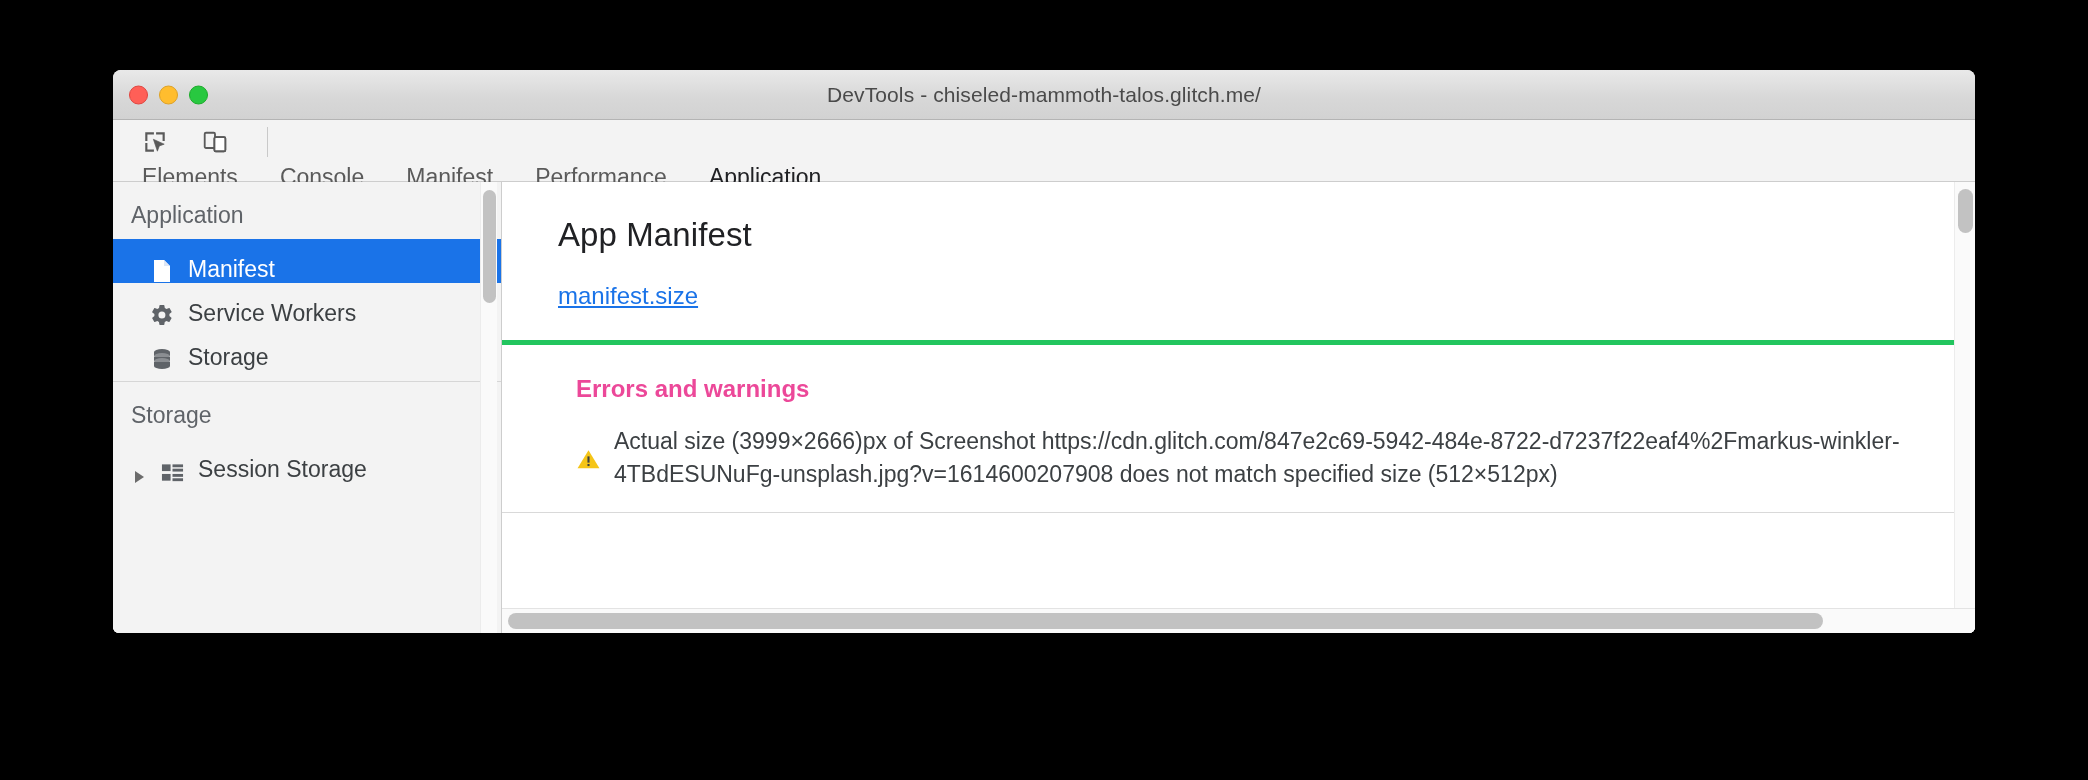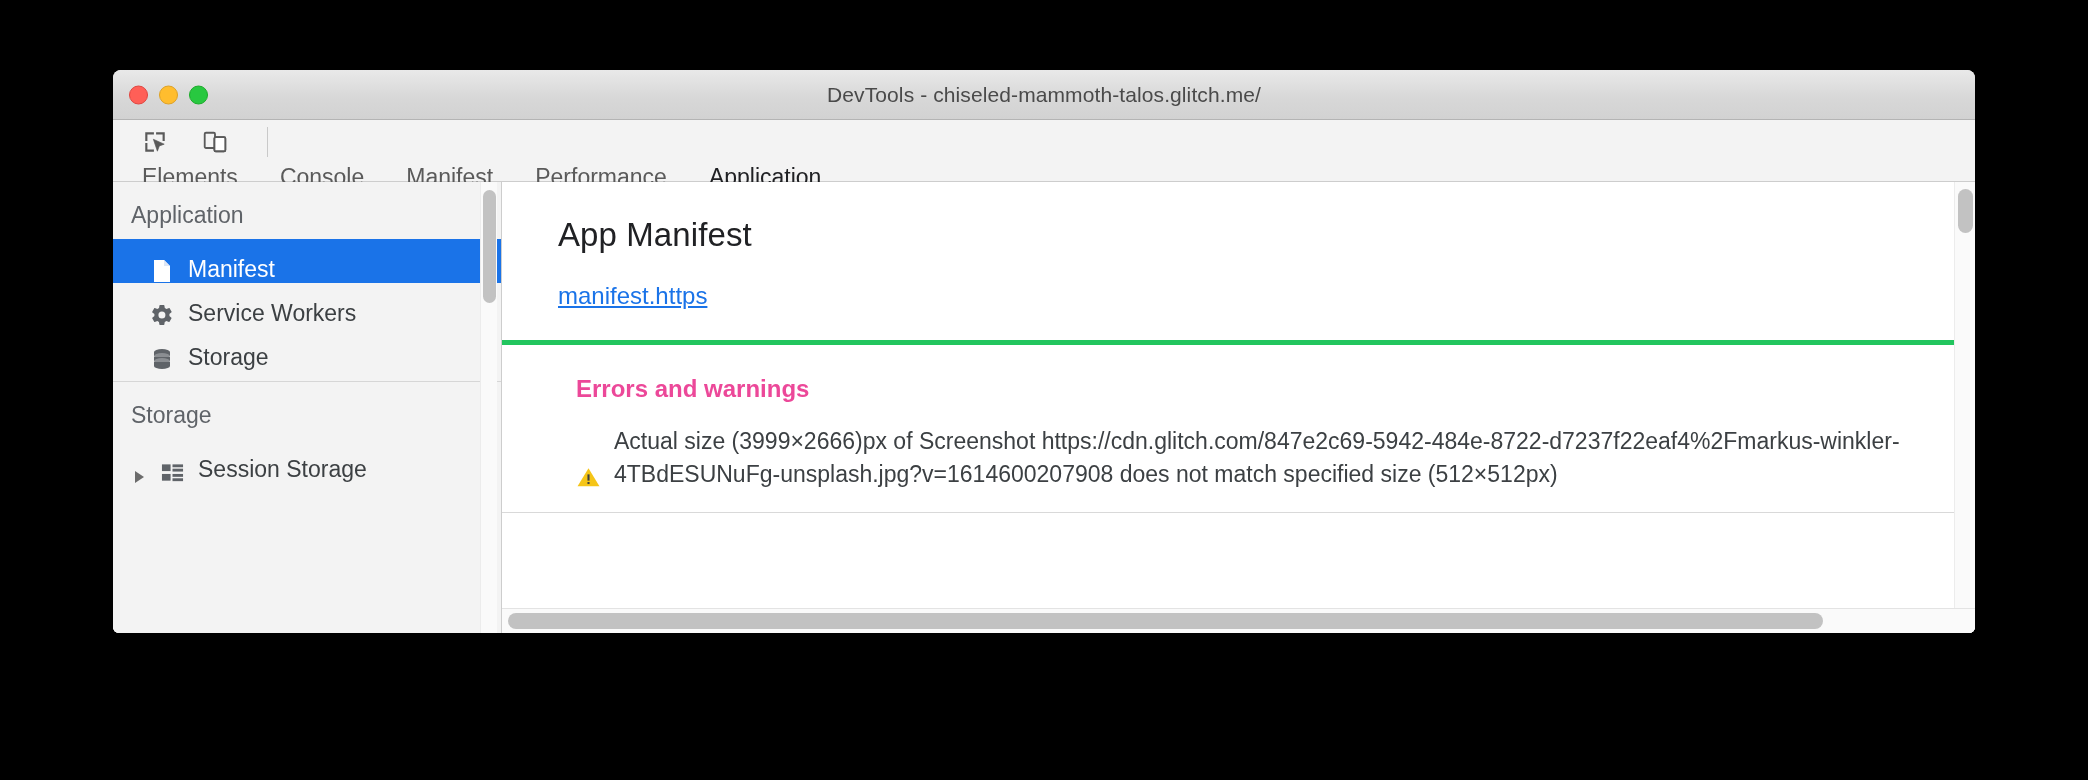--- a/index.html
+++ b/index.html
@@ -262,21 +262,21 @@
   }
   .errors-title {
     font-size: 24px;
     font-weight: bold;
     color: #ec4899;
     margin: 0 0 22px 0;
   }
   .warn-row {
     display: flex;
     gap: 13px;
-    align-items: flex-end;
+    align-items: center;
   }
   .warn-text {
     font-size: 23px;
     color: #3c4043;
     line-height: 1.42;
     max-width: 1330px;
     word-break: break-word;
   }
   .spacer-block { height: 42px; }
 
@@ -469,21 +469,21 @@
         <div class="side-scrollbar">
           <div class="side-thumb"></div>
         </div>
       </div>
 
       <div class="content-wrap">
         <div class="content">
 
           <div class="manifest-top">
             <h1 class="panel-title">App Manifest</h1>
-            <a class="manifest-link">manifest.https</a>
+            <a class="manifest-link">manifest.size</a>
           </div>
 
           <div class="errors-block">
             <div class="errors-title">Errors and warnings</div>
             <div class="warn-row">
               <svg width="25" height="25" viewBox="0 0 24 24" style="flex:0 0 auto;margin-top:3px;">
                 <path d="M12 3 L22.5 20.5 H1.5 Z" fill="#f5c518"></path>
                 <rect x="11" y="9" width="2" height="6" fill="#3c4043"></rect>
                 <rect x="11" y="16.3" width="2" height="2" fill="#3c4043"></rect>
               </svg>

